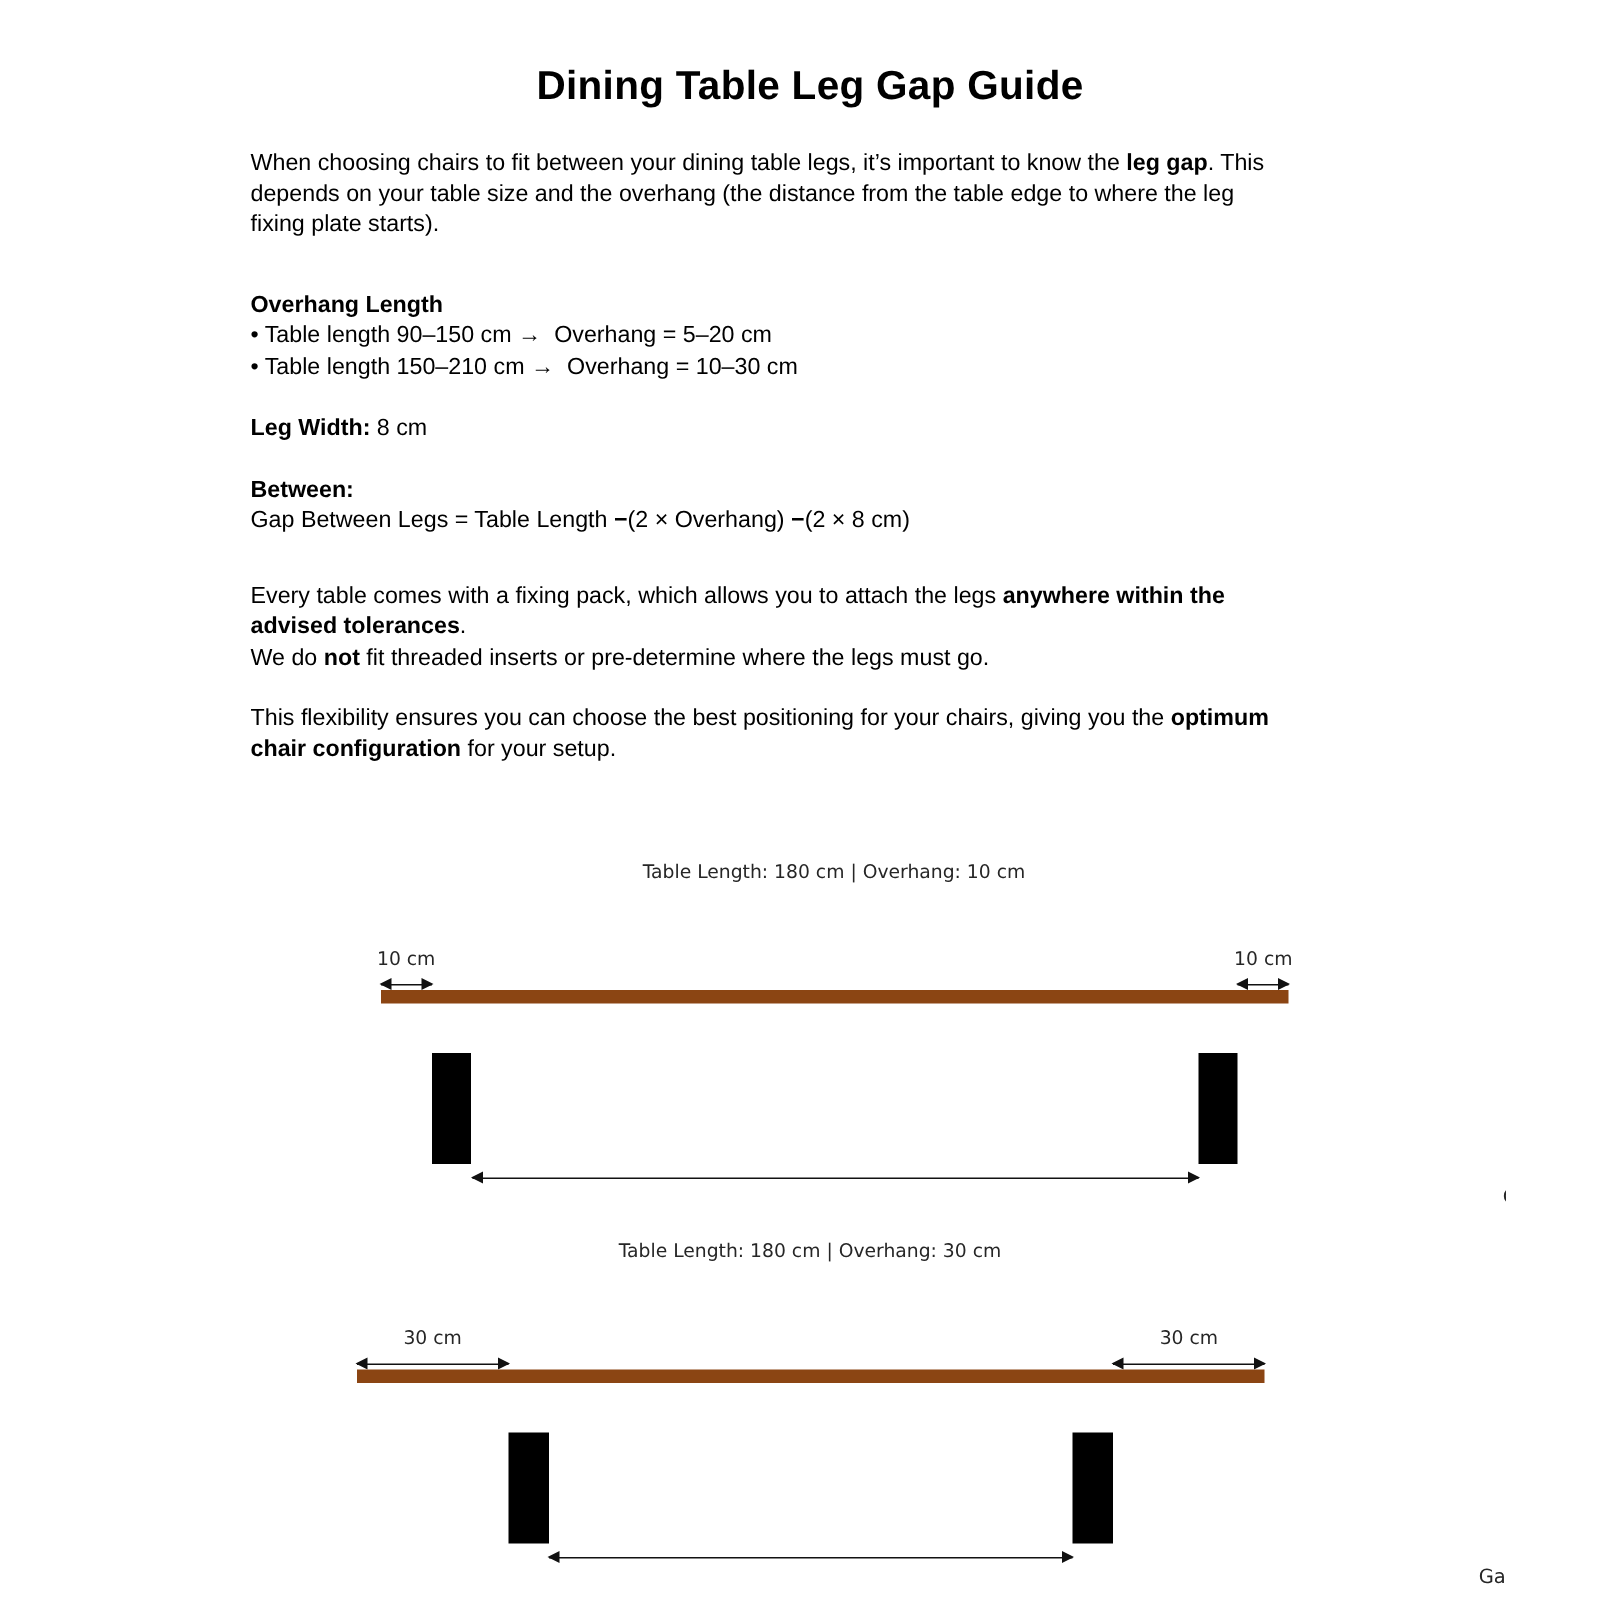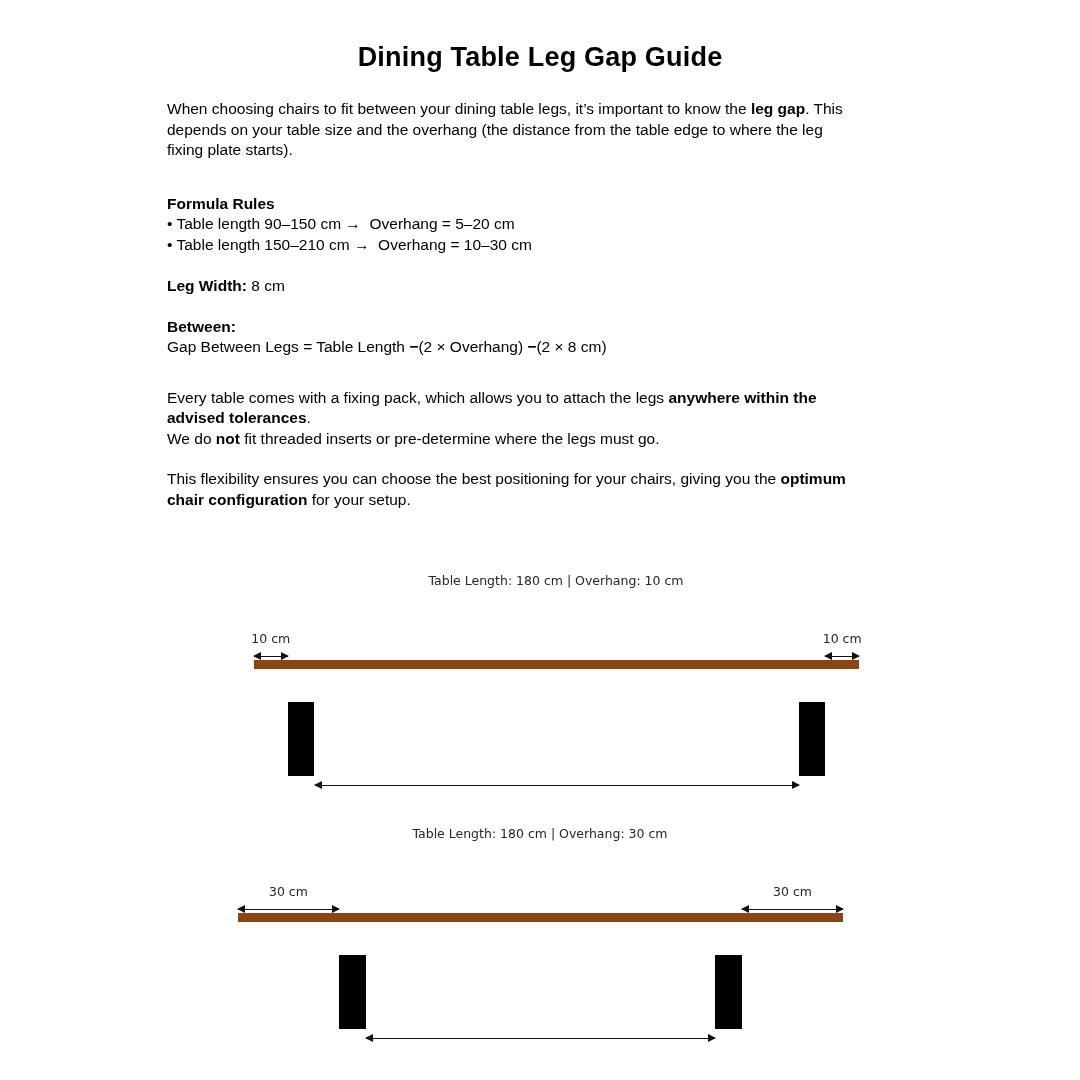--- a/index.html
+++ b/index.html
@@ -3,20 +3,21 @@
 <meta charset="utf-8">
 <style>
   html,body{margin:0;padding:0;background:#ffffff;}
   .page{
     position:relative;
     width:976px;height:1080px;
     background:#ffffff;
     font-family:"Liberation Sans", sans-serif;
     color:#000000;
     overflow:hidden;
+    padding-left:28px;
   }
   .doc-title{
     position:absolute;
     top:24px;left:0;width:1080px;
     text-align:center;
     font-size:27px;
     font-weight:bold;
     letter-spacing:0.2px;
   }
   .content{
@@ -78,21 +79,21 @@
 
   <div class="content">
 
     <div class="block-intro">
         <div class="tline"><span>When choosing chairs to fit between your dining table legs, it’s important to know the </span><b>leg gap</b><span>. This</span></div>
         <div class="tline"><span>depends on your table size and the overhang (the distance from the table edge to where the leg</span></div>
         <div class="tline"><span>fixing plate starts).</span></div>
       </div>
 
     <div class="block-rules">
-      <div class="heading">Formula Rules</div>
+      <div class="heading">Overhang Length</div>
       <div>
           <div class="tline"><span>• Table length 90–150 cm →  Overhang = 5–20 cm</span></div>
           <div class="tline"><span>• Table length 150–210 cm →  Overhang = 10–30 cm</span></div>
         </div>
     </div>
 
     <div class="block-legwidth">
         <div class="tline"><b>Leg Width:</b><span> 8 cm</span></div>
       </div>
 

